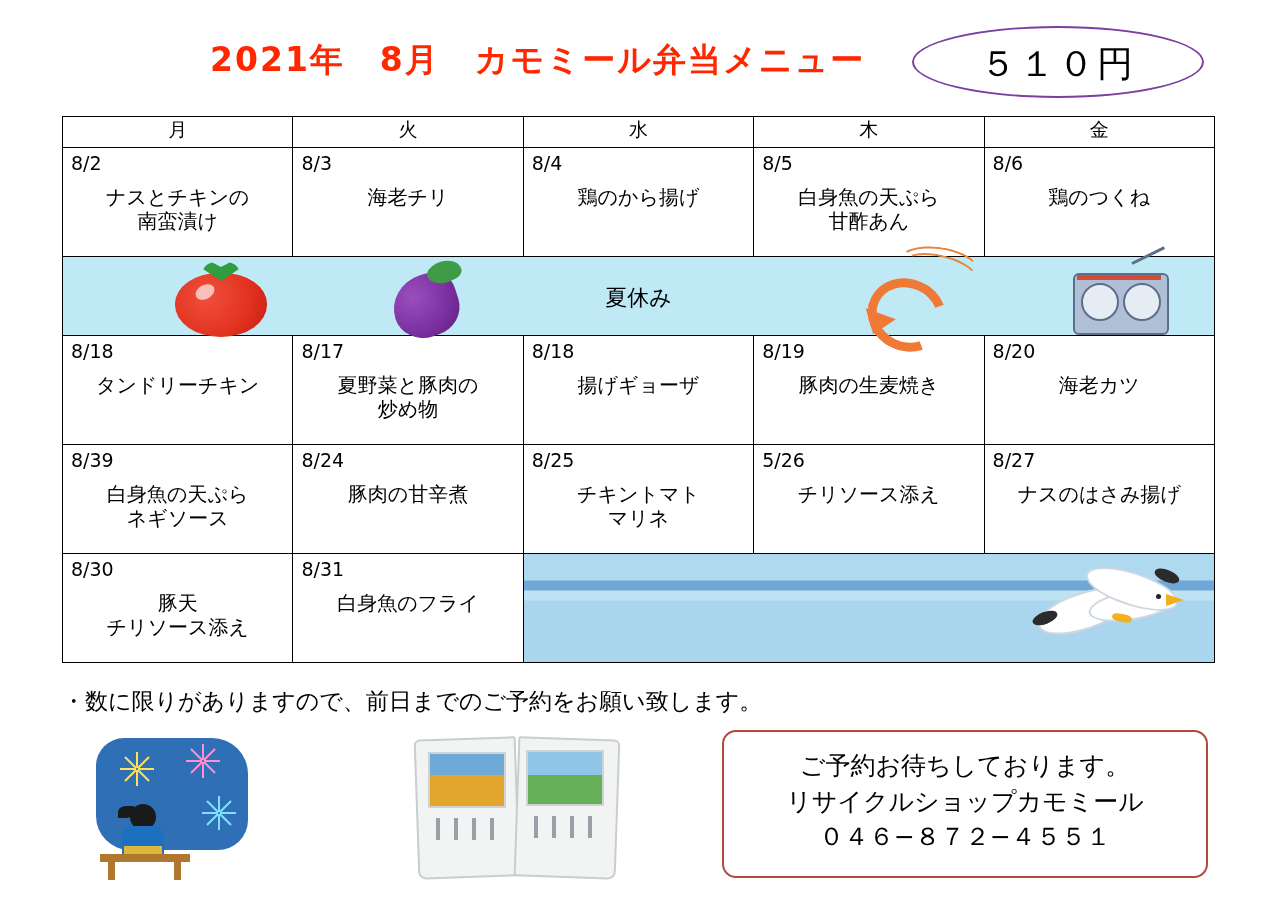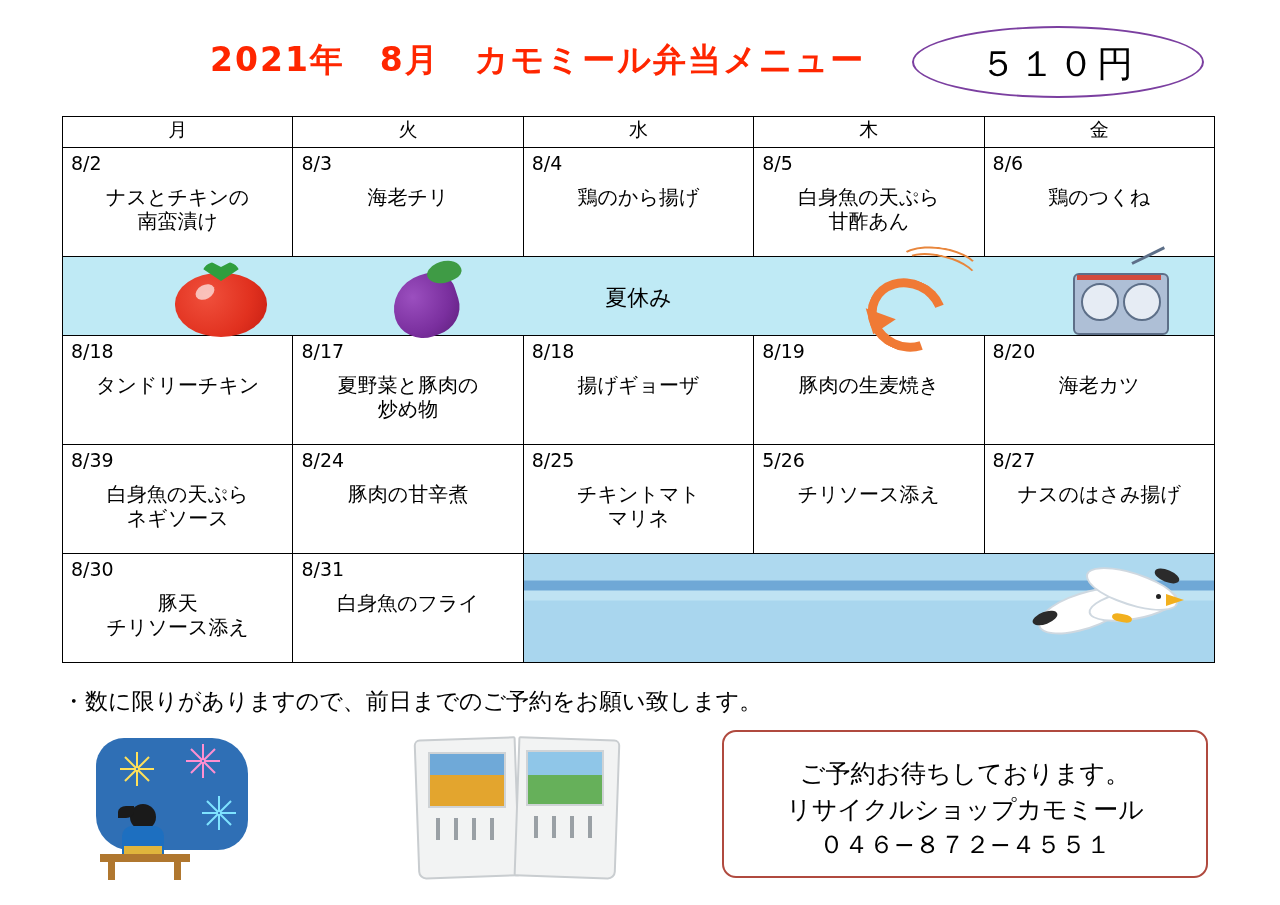--- a/index.html
+++ b/index.html
@@ -438,21 +438,21 @@
     border-radius: 14px;
     box-sizing: border-box;
   }
   .contact-line {
     text-align: center;
     font-size: 25px;
     font-family: "DejaVu Sans", sans-serif;
     line-height: 1.42;
   }
   .contact-inner {
-    padding-top: 24px;
+    padding-top: 16px;
   }
 </style>
 </head>
 <body>
 
 <div class="header">
   <div class="title">2021年　8月　カモミール弁当メニュー</div>
   <div class="price-ellipse"></div>
   <div class="price-text">５１０円</div>
 </div>

